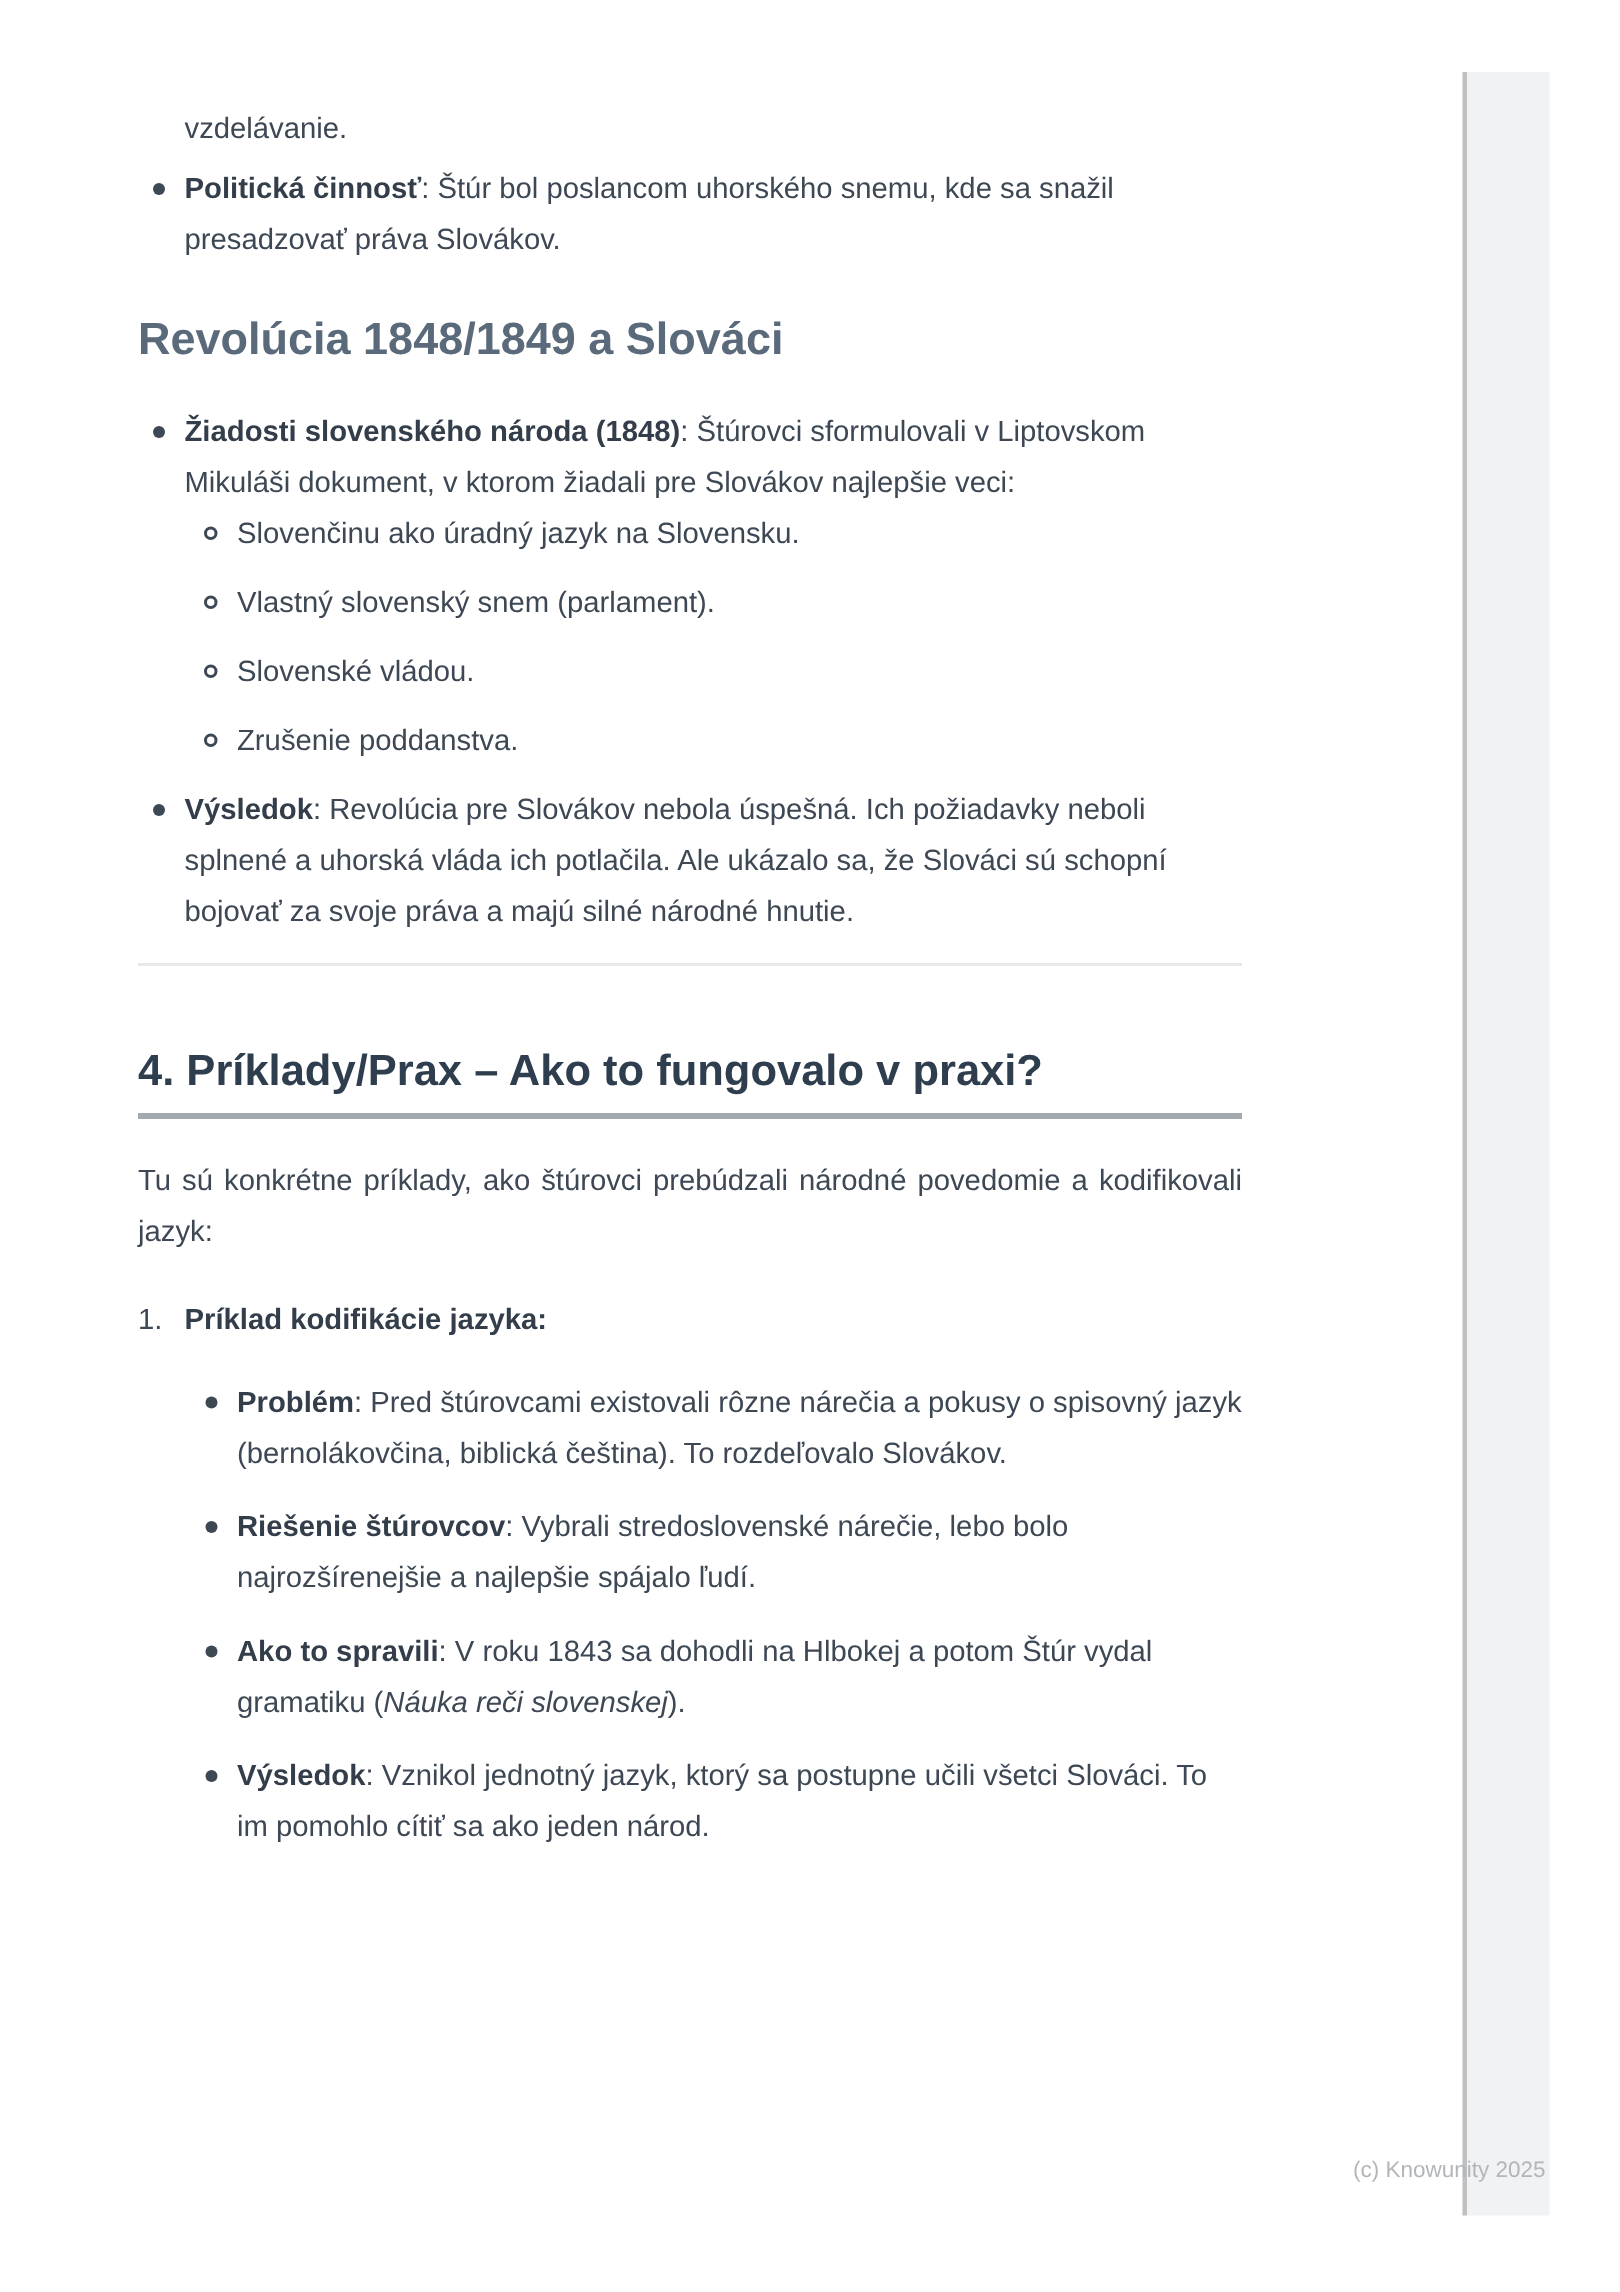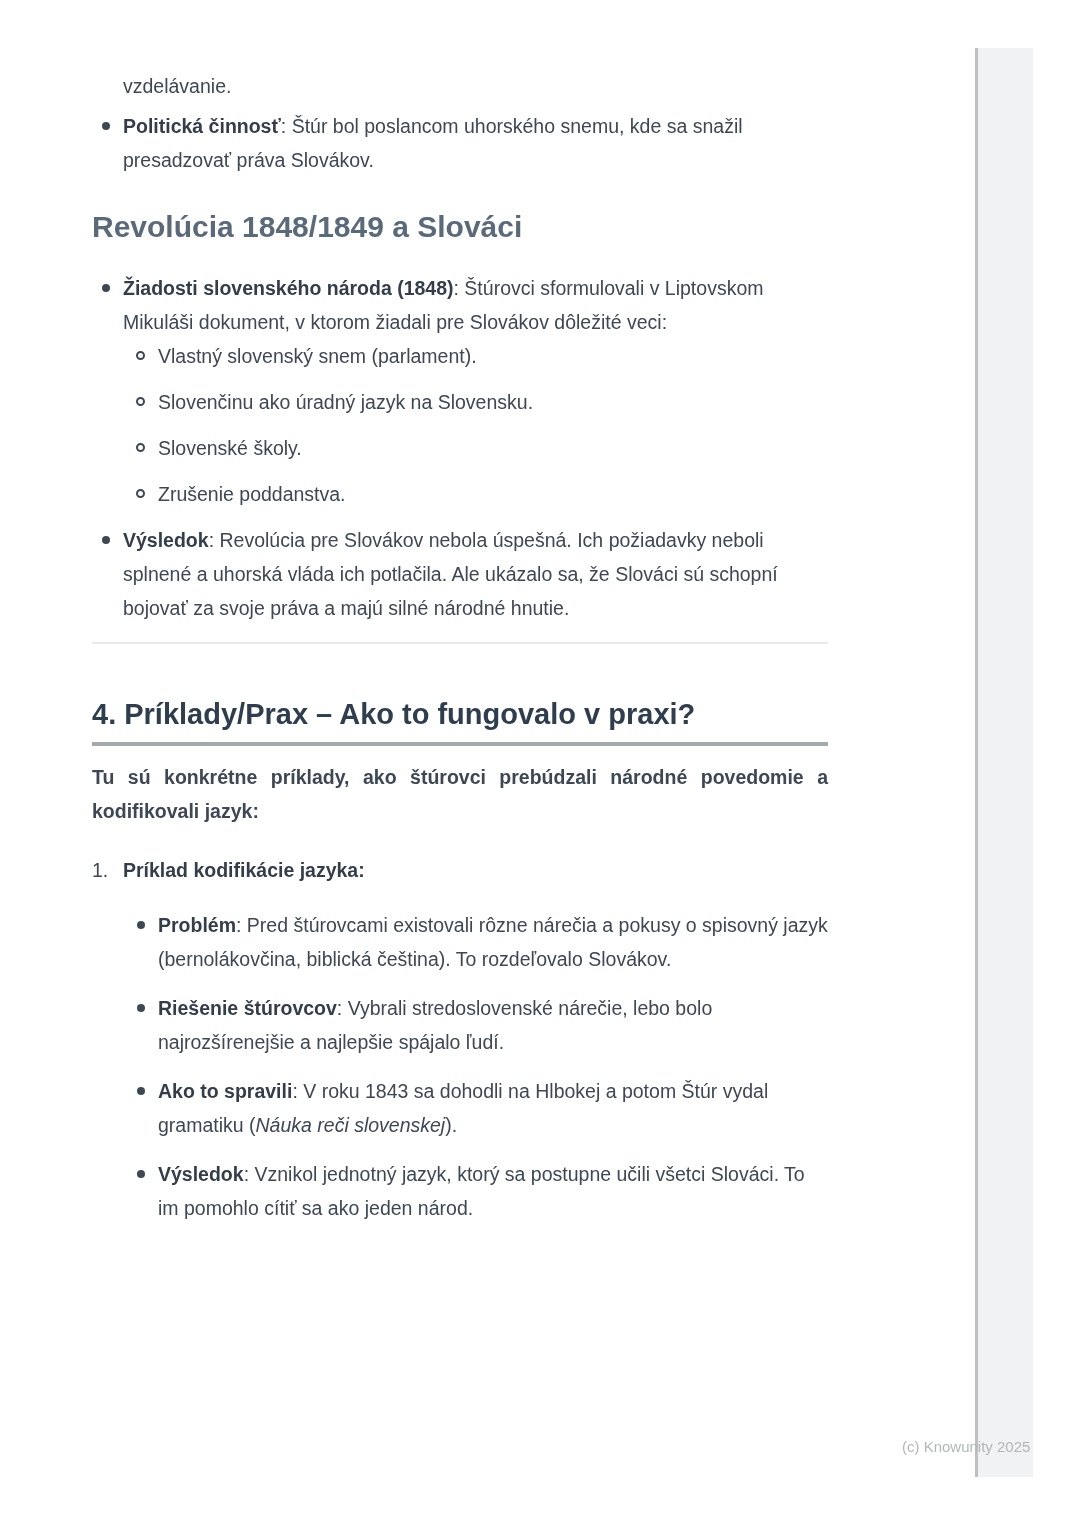--- a/index.html
+++ b/index.html
@@ -44,21 +44,21 @@
   .sublist{margin-top:0;}
   .sitem + .sitem{margin-top:12px;}
   .m-dobro{margin-top:15px;}
   .m-vysledok{margin-top:12px;}
   .divider-light{
     margin-top:17px;height:2px;background:var(--divider_light);border:none;width:736px;
   }
   .divider-dark{
     margin-top:0;height:4px;background:var(--divider_dark);border:none;width:736px;
   }
-  .p-tu{margin-top:14px;text-align:justify;font-weight:bold;}
+  .p-tu{margin-top:24px;text-align:justify;}
   .num-item{margin-top:25px;position:relative;padding-left:31px;}
   .num{position:absolute;left:0;top:0;color:var(--body_text);font-weight:normal;}
   .nested{margin-top:21px;}
   .nitem{position:relative;padding-left:66px;list-style:none;}
   .nitem .dot{left:45px;}
   .nitem + .nitem{margin-top:15px;}
   .edge-strip{
     position:absolute;left:975px;top:48px;width:58px;height:1429px;
     background:var(--strip_bg);
     border-left:3px solid var(--strip_border);box-sizing:border-box;
@@ -83,34 +83,34 @@
       <span class="lead">Politická činnosť</span><span>: Štúr bol poslancom uhorského snemu, kde sa snažil presadzovať práva Slovákov.</span>
     </li>
   </ul>
 
   <h2>Revolúcia 1848/1849 a Slováci</h2>
 
 
   <ul>
     <li class="bitem m-ziadosti">
       <span class="dot"></span>
-      <span class="lead">Žiadosti slovenského národa (1848)</span><span>: Štúrovci sformulovali v Liptovskom Mikuláši dokument, v ktorom žiadali pre Slovákov dôležité veci:</span>
+      <span class="lead">Žiadosti slovenského národa (1848)</span><span>: Štúrovci sformulovali v Liptovskom Mikuláši dokument, v ktorom žiadali pre Slovákov najlepšie veci:</span>
     </li>
     <ul class="sublist">
+      <li class="sitem">
+        <span class="circle"></span>
+        <span>Slovenčinu ako úradný jazyk na Slovensku.</span>
+      </li>
       <li class="sitem">
         <span class="circle"></span>
         <span>Vlastný slovenský snem (parlament).</span>
       </li>
       <li class="sitem">
         <span class="circle"></span>
-        <span>Slovenčinu ako úradný jazyk na Slovensku.</span>
-      </li>
-      <li class="sitem">
-        <span class="circle"></span>
-        <span>Slovenské školy.</span>
+        <span>Slovenské vládou.</span>
       </li>
       <li class="sitem">
         <span class="circle"></span>
         <span>Zrušenie poddanstva.</span>
       </li>
     </ul>
     <li class="bitem m-vysledok">
       <span class="dot"></span>
       <span class="lead">Výsledok</span><span>: Revolúcia pre Slovákov nebola úspešná. Ich požiadavky neboli splnené a uhorská vláda ich potlačila. Ale ukázalo sa, že Slováci sú schopní bojovať za svoje práva a majú silné národné hnutie.</span>
     </li>

